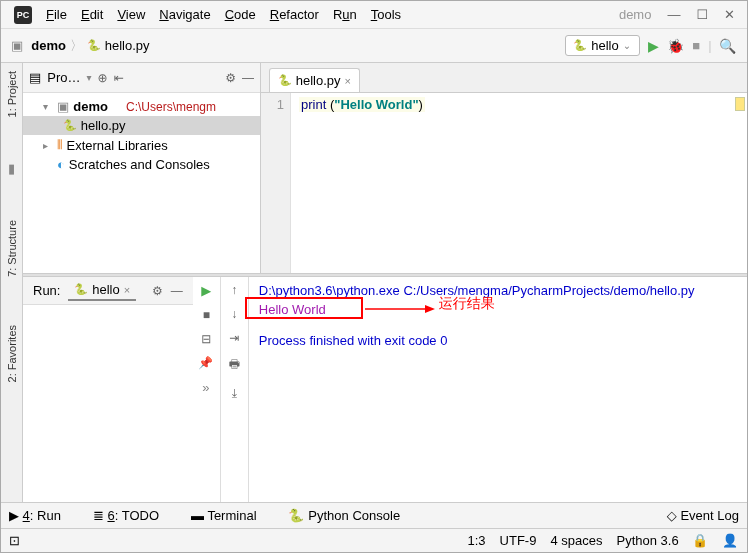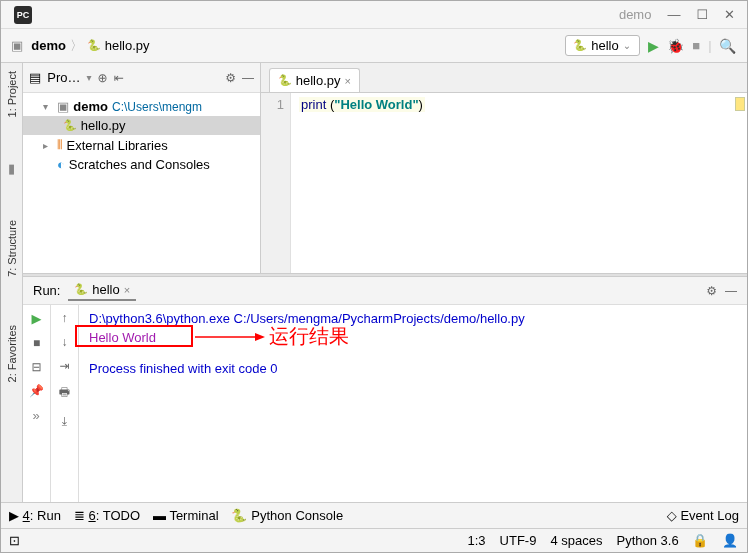--- a/index.html
+++ b/index.html
@@ -33,61 +33,71 @@
 .panel-header .title { font-weight: normal; }
 .panel-header .spacer { flex: 1; }
 .panel-icon { color: #666; font-size: 12px; }
 .tree { padding: 4px 0; font-size: 13px; }
 .tree-row { display: flex; align-items: center; padding: 2px 4px; gap: 4px; white-space: nowrap; overflow: hidden; }
 .tree-row.selected { background: #d5d5d5; }
 .tree-indent1 { padding-left: 20px; }
 .tree-indent2 { padding-left: 40px; }
 .tree-arrow { color: #888; font-size: 10px; width: 10px; display: inline-block; }
 .tree-folder { color: #888; }
-.tree-path { color: #0369a1; font-size: 12px; }
+.tree-path { color: #b91c1c; font-size: 12px; margin-left: 14px; }
 .editor-panel { flex: 1; background: #fff; display: flex; flex-direction: column; }
 .editor-tabs { height: 30px; display: flex; align-items: flex-end; border-bottom: 1px solid #ccc; background: #f0f0f0; padding-left: 8px; }
 .editor-tab { background: #fff; border: 1px solid #ccc; border-bottom: none; padding: 4px 8px; display: flex; align-items: center; gap: 4px; border-radius: 3px 3px 0 0; }
 .editor-body { flex: 1; display: flex; font-family: "Consolas", monospace; font-size: 13px; position: relative; }
 .gutter { width: 30px; background: #f0f0f0; border-right: 1px solid #e0e0e0; text-align: right; padding: 4px 6px 0 0; color: #999; }
 .code { flex: 1; padding: 4px 8px; }
 .code-line { background: #fcfce8; padding: 0 2px; }
 .kw-print { color: #000080; }
 .kw-str { color: #008080; font-weight: bold; }
 .right-marker { position:absolute; right:2px; top:4px; width:10px; height:14px; background:#ffe680; border:1px solid #cc9; }
 .resize-bar { height: 4px; background: #e0e0e0; border-top: 1px solid #ccc; border-bottom: 1px solid #ccc; }
-.run-panel { flex: 1; display: flex; flex-direction: column; background: #fff; }
+.run-panel { flex: 1; display: flex; background: #fff; }
 .run-header { height: 28px; display: flex; align-items: center; padding: 0 10px; gap: 8px; border-bottom: 1px solid #ddd; background: #f4f4f4; }
 .run-header .title { font-size: 13px; }
 .run-tab { display: flex; align-items: center; gap: 4px; padding: 2px 6px; border-bottom: 2px solid #888; }
 .run-body { flex: 1; display: flex; }
 .run-left-tools { width: 28px; border-right: 1px solid #ddd; display: flex; flex-direction: column; align-items: center; padding: 6px 0; gap: 10px; }
 .run-left-tools2 { width: 28px; border-right: 1px solid #ddd; display: flex; flex-direction: column; align-items: center; padding: 6px 0; gap: 10px; }
 .tool-icon { color: #666; font-size: 12px; }
 .tool-play { color: #4caf50; }
 .console { flex: 1; padding: 6px 10px; font-family: "Consolas", monospace; font-size: 13px; position: relative; }
 .console-cmd { color: #0000cc; }
 .console-out { color: #a21caf; margin-top: 4px; }
 .console-exit { color: #0000cc; margin-top: 16px; }
 .annotation-box { position: absolute; border: 2px solid red; }
 .annotation-arrow { position: absolute; color: red; font-size: 16px; }
-.annotation-text { position: absolute; color: red; font-size: 20px; font-family: "SimSun", serif; }
-.bottom-bar { height: 26px; border-top: 1px solid #ccc; background: #f4f4f4; display: flex; align-items: center; padding: 0 8px; gap: 13px; font-size: 12px; }
+.annotation-text { position: absolute; color: red; font-size: 14px; font-family: "SimSun", serif; }
+.bottom-bar { height: 26px; border-top: 1px solid #ccc; background: #f4f4f4; display: flex; align-items: center; padding: 0 8px; gap: 32px; font-size: 12px; }
 .bottom-bar .spacer { flex: 1; }
 .status-bar { height: 24px; border-top: 1px solid #ccc; background: #f4f4f4; display: flex; align-items: center; padding: 0 8px; gap: 14px; font-size: 12px; }
 .status-bar .spacer { flex: 1; }
 .close-x { color: #888; font-size: 11px; }
 .chevron { color: #888; font-size: 10px; }
 .more-dots { letter-spacing: 1px; color: #888; }
 </style>
 </head>
 <body>
 
 <div class="titlebar">
   <div class="logo">PC</div>
+  <div class="menu">
+    <span class="menu-item"><u>F</u><span></span>ile</span>
+    <span class="menu-item"><u>E</u>dit</span>
+    <span class="menu-item"><u>V</u>iew</span>
+    <span class="menu-item"><u>N</u>avigate</span>
+    <span class="menu-item"><u>C</u>ode</span>
+    <span class="menu-item"><u>R</u>efactor</span>
+    <span class="menu-item">R<u>u</u>n</span>
+    <span class="menu-item"><u>T</u>ools</span>
+  </div>
   <span class="title-project">demo</span>
   <div class="win-controls">
     <span>—</span>
     <span>☐</span>
     <span>✕</span>
   </div>
 </div>
 
 <div class="nav-row">
   <div class="breadcrumb">

